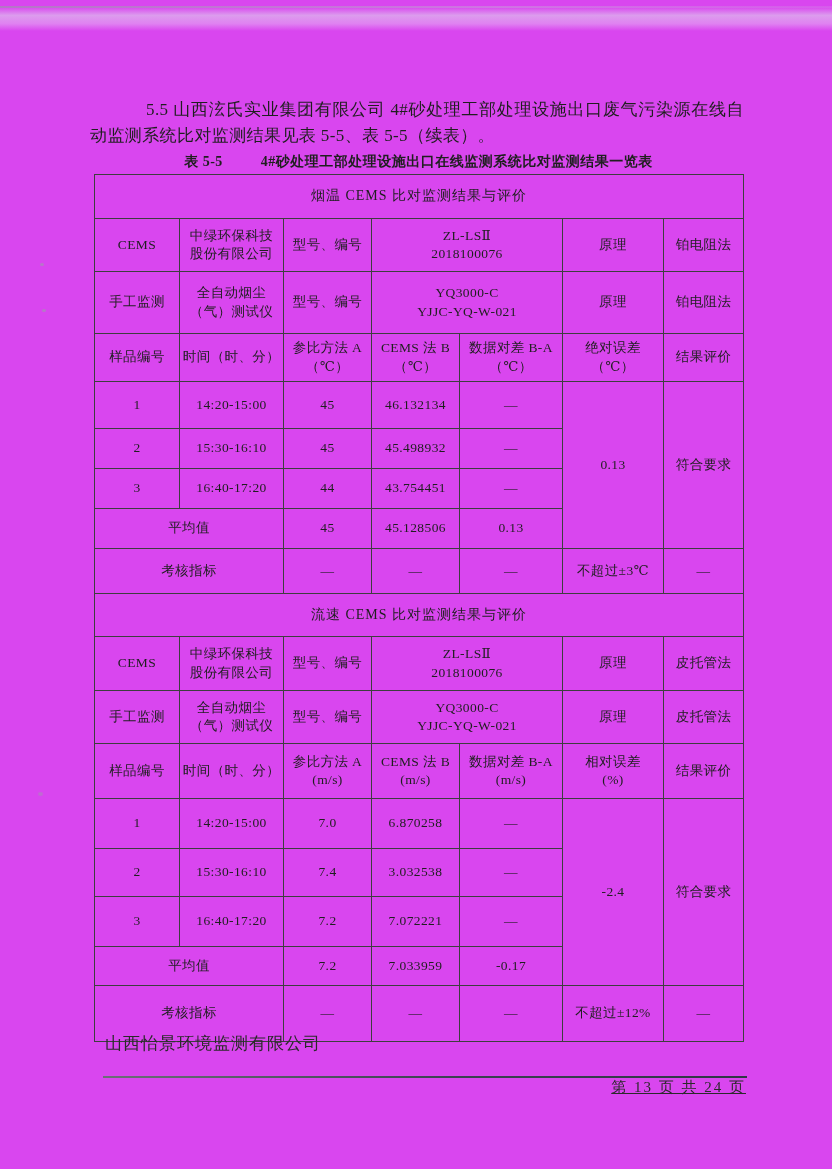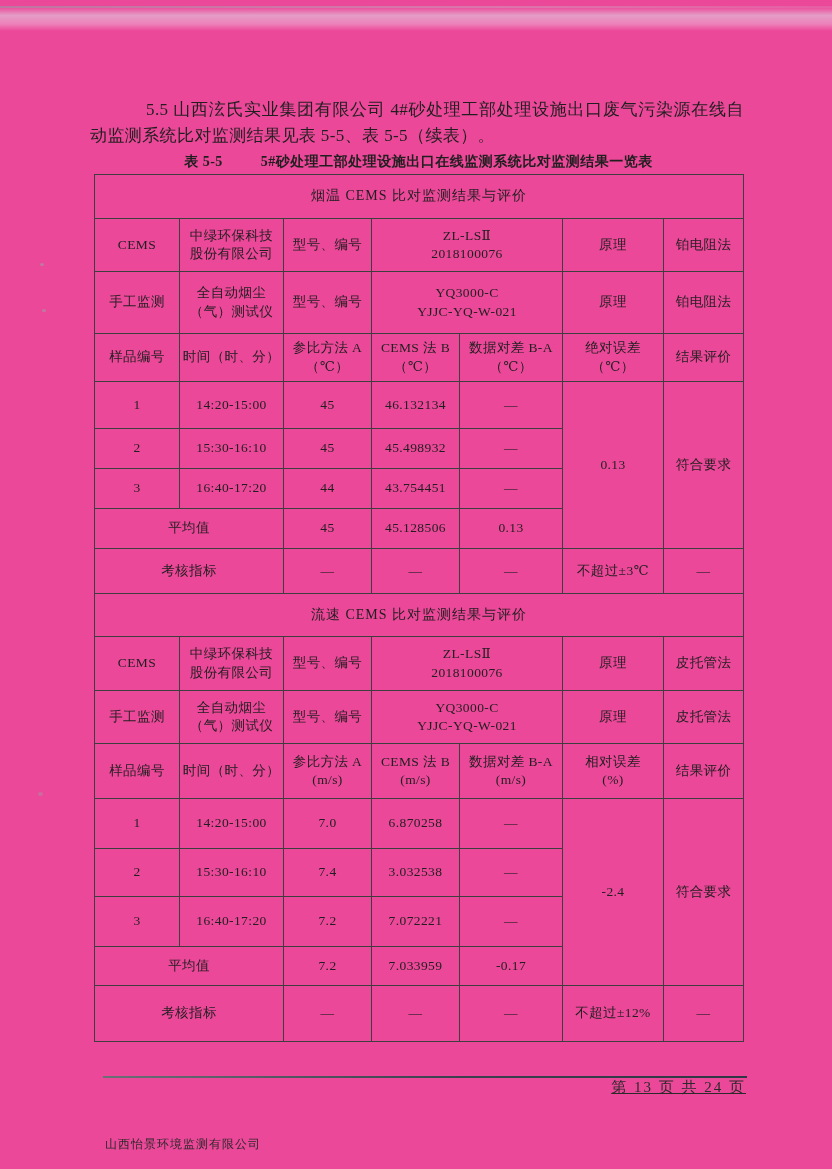--- a/index.html
+++ b/index.html
@@ -4,21 +4,21 @@
 <style>
   html,body{margin:0;padding:0;}
   body{
     width:832px;height:1169px;
     background:#ffffff;
     font-family:"Liberation Serif","DejaVu Serif",serif;
     color:#1f1f1f;
     position:relative;
     overflow:hidden;
   }
-  .page{position:absolute;inset:0;background:#ec4899;}
+  .page{position:absolute;inset:0;background:#d946ef;}
   .scan-top-band{
     position:absolute;left:0;top:7px;width:832px;height:24px;
     background:linear-gradient(to bottom, rgba(222,227,236,0.0), rgba(222,227,236,0.55) 35%, rgba(236,239,245,0.35) 70%, rgba(255,255,255,0));
   }
   .scan-top-line{
     position:absolute;left:0;top:6px;width:832px;height:2px;
     background:linear-gradient(to right, rgba(150,155,165,0.55), rgba(190,195,205,0.35) 60%, rgba(200,205,215,0.15));
   }
   .speck{position:absolute;background:#9aa0a8;border-radius:50%;opacity:.55;}
   .speck1{left:40px;top:263px;width:4px;height:3px;}
@@ -70,42 +70,42 @@
   .h43{height:43px}.h54{height:54px}.h53b{height:53px}.h55{height:55px}
   .h50{height:50px}.h48b{height:48px}.h50b{height:50px}.h39{height:39px}.h56{height:56px}
   .num{letter-spacing:0.6px;}
   .dash{font-size:15px;}
 
   .footer-line{
     position:absolute;left:103px;top:1076px;width:644px;height:2px;
     background:linear-gradient(to right,#6b6f76,#3a4250 55%,#2e3744);
   }
   .footer-left{
-    position:absolute;left:105px;top:1136px;
-    font-size:12px;letter-spacing:1px;color:#2a2a2a;
+    position:absolute;left:105px;top:1032px;
+    font-size:17px;letter-spacing:1px;color:#2a2a2a;
   }
   .footer-right{
     position:absolute;right:86px;top:1078px;
     font-size:15px;letter-spacing:2px;color:#2a2a2a;text-decoration:underline;
   }
 </style>
 </head>
 <body>
 
 <div class="page">
   <div class="scan-top-band"></div>
   <div class="scan-top-line"></div>
   <div class="speck speck1"></div>
   <div class="speck speck2"></div>
   <div class="speck speck3"></div>
 
   <p class="intro">5.5 山西泫氏实业集团有限公司 4#砂处理工部处理设施出口废气污染源在线自动监测系统比对监测结果见表 5-5、表 5-5（续表）。</p>
 
   <div class="caption">
-    <span class="cap-label">表 5-5</span><span>5#砂处理工部处理设施出口在线监测系统比对监测结果一览表</span>
+    <span class="cap-label">表 5-5</span><span>4#砂处理工部处理设施出口在线监测系统比对监测结果一览表</span>
   </div>
 
   <table class="cmp">
     <colgroup>
       <col style="width:85px">
         <col style="width:104px">
         <col style="width:88px">
       <col style="width:88px">
         <col style="width:103px">
         <col style="width:101px">

